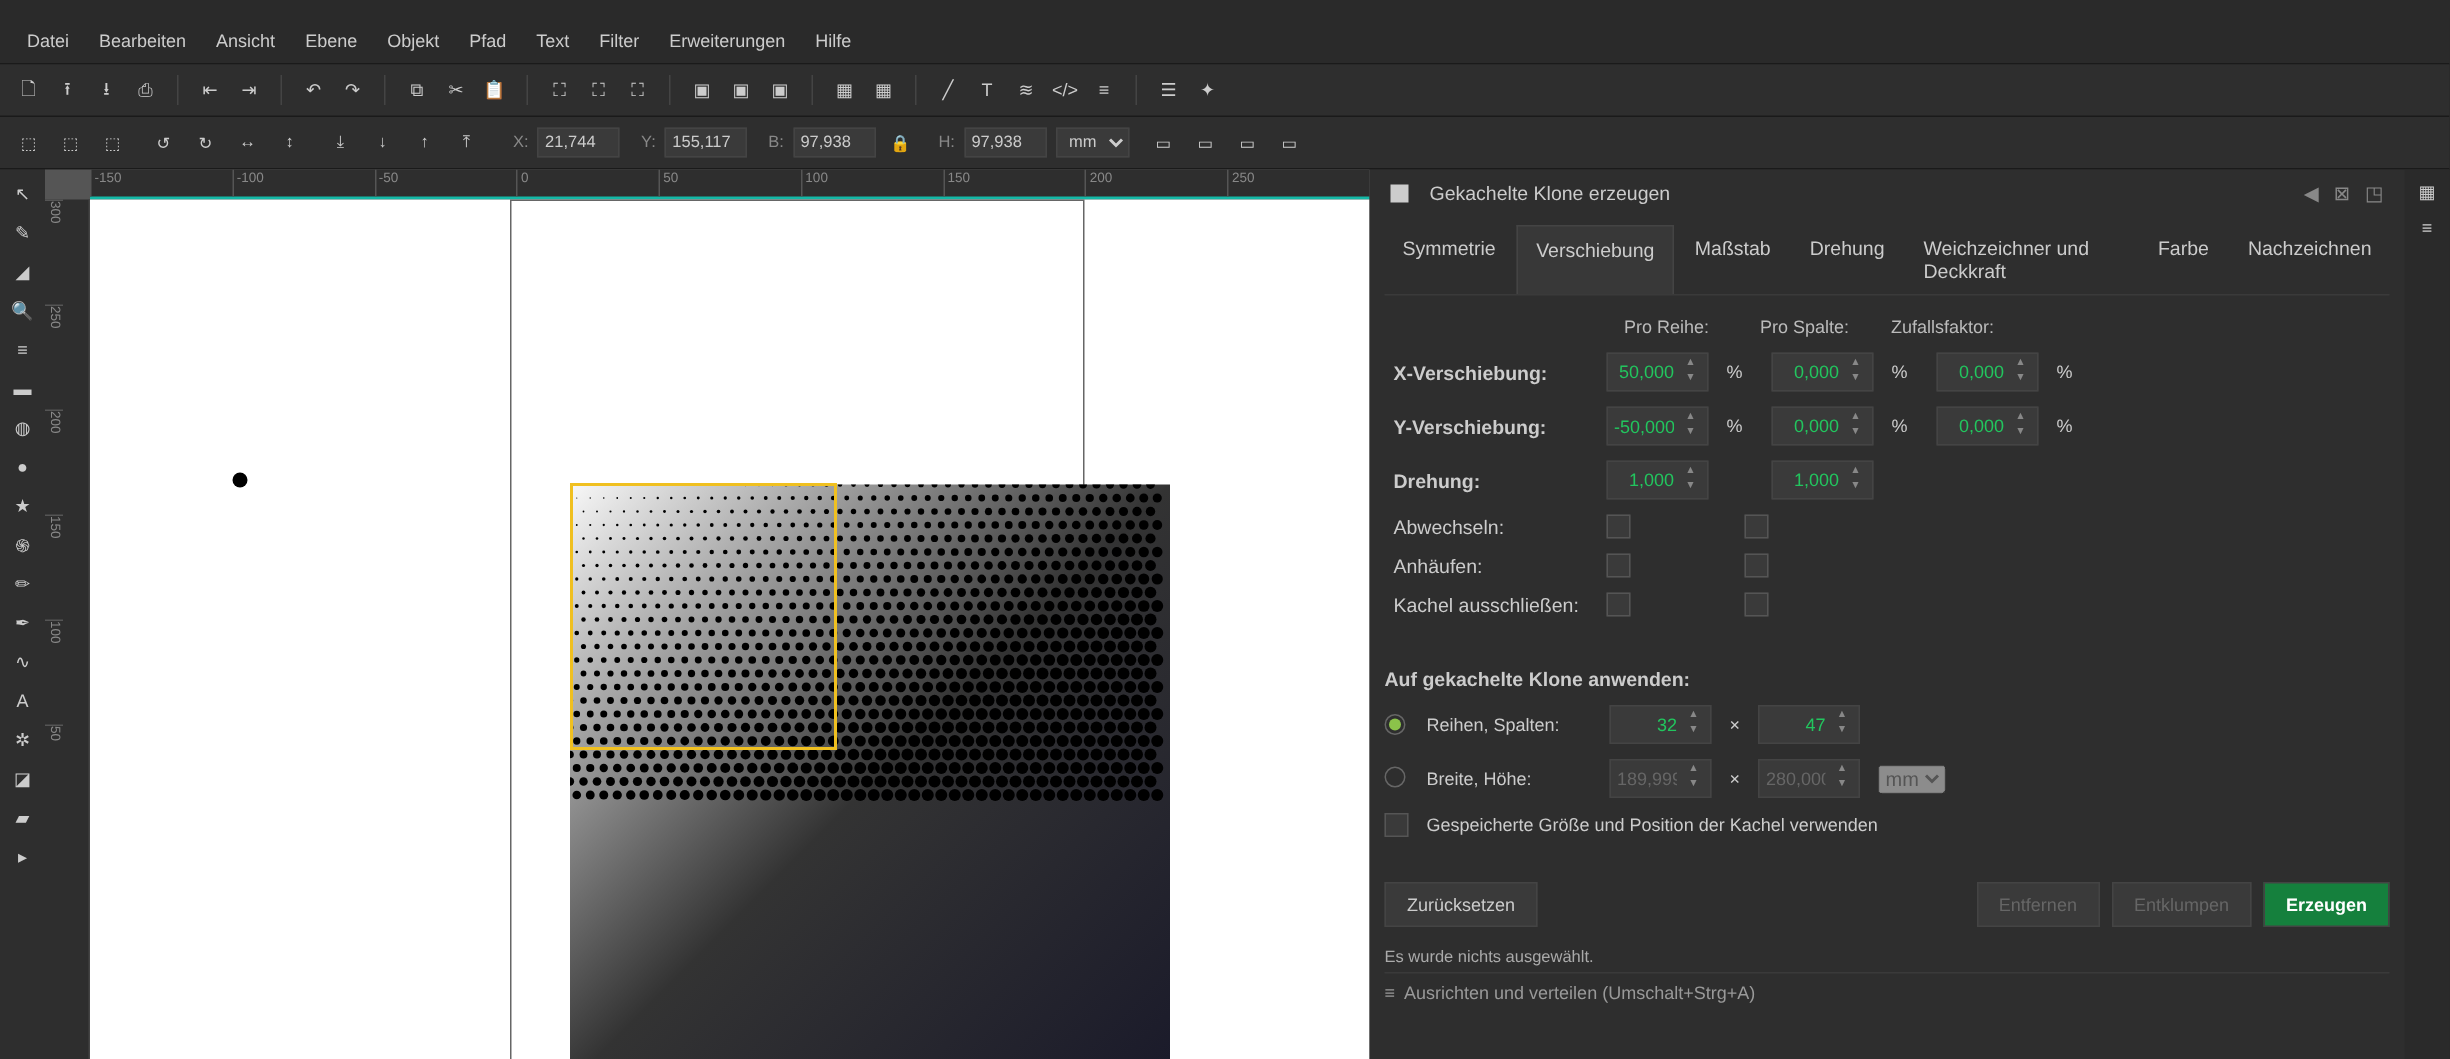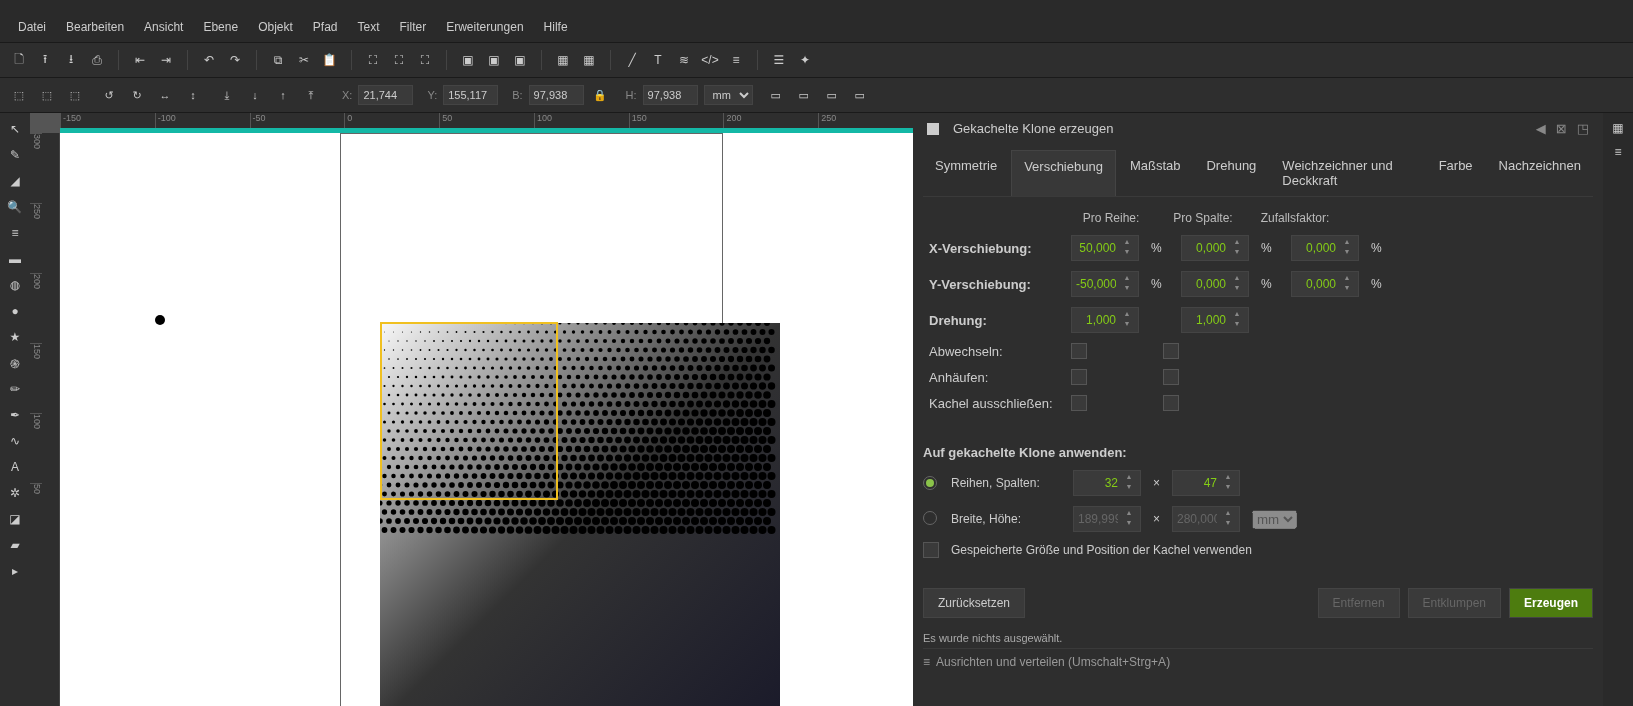--- a/index.html
+++ b/index.html
@@ -10,21 +10,21 @@
 .toolbar .sep { width: 1px; height: 20px; background: #444; margin: 0 6px; }
 .tbtn { width: 22px; height: 22px; display: flex; align-items: center; justify-content: center; color: #ccc; cursor: pointer; }
 .toolbar2 { display: flex; align-items: center; gap: 6px; padding: 6px 8px; background: #2e2e2e; border-bottom: 1px solid #1a1a1a; font-size: 11px; }
 .toolbar2 .lbl { color: #888; margin-left: 8px; }
 .toolbar2 input { width: 55px; background: #3a3a3a; border: 1px solid #444; color: #ccc; padding: 3px 4px; font-size: 11px; }
 .toolbar2 select { background: #3a3a3a; border: 1px solid #444; color: #ccc; padding: 2px 4px; font-size: 11px; }
 .main { display: flex; height: calc(100% - 90px); }
 .tooldock { width: 30px; background: #2e2e2e; display: flex; flex-direction: column; align-items: center; padding-top: 4px; gap: 2px; }
 .tooldock .tool { width: 24px; height: 24px; display: flex; align-items: center; justify-content: center; color: #ccc; cursor: pointer; }
 .canvas-wrap { flex: 1; background: #555; position: relative; overflow: hidden; }
-.ruler-h { position: absolute; top: 0; left: 30px; right: 0; height: 20px; background: #2e2e2e; border-bottom: 5px solid #14b8a6; color: #888; font-size: 9px; display: flex; }
+.ruler-h { position: absolute; top: 0; left: 30px; right: 0; height: 20px; background: #2e2e2e; border-bottom: 2px solid #14b8a6; color: #888; font-size: 9px; display: flex; }
 .ruler-h span { flex: 1; border-left: 1px solid #555; padding-left: 2px; }
 .ruler-v { position: absolute; top: 20px; left: 0; width: 30px; bottom: 0; background: #2e2e2e; border-right: 1px solid #444; color: #888; font-size: 9px; }
 .ruler-v span { display: block; height: 70px; border-top: 1px solid #555; padding-left: 2px; writing-mode: vertical-rl; }
 .canvas { position: absolute; top: 20px; left: 30px; right: 0; bottom: 0; background: #fff; }
 .page { position: absolute; top: 0; left: 280px; width: 383px; height: 100%; border: 1px solid #666; }
 .gradrect { position: absolute; top: 190px; left: 320px; width: 400px; height: 400px; background: linear-gradient(135deg, #f8f8f8 0%, #333 50%, #1a1a2a 100%); }
 .dotfield { position: absolute; top: 190px; left: 320px; width: 400px; height: 220px; }
 .dotfield svg { width: 100%; height: 100%; }
 .selbox { position: absolute; top: 189px; left: 320px; width: 178px; height: 178px; border: 2px solid #f0c020; }
 .smalldot { position: absolute; top: 182px; left: 95px; width: 10px; height: 10px; background: #000; border-radius: 50%; }
@@ -33,32 +33,32 @@
 .panel-title { display: flex; align-items: center; gap: 14px; padding: 8px 4px; font-size: 13px; }
 .panel-title .sq { display: inline-block; width: 12px; height: 12px; background: #ccc; }
 .tabs { display: flex; gap: 2px; margin-top: 6px; border-bottom: 1px solid #3a3a3a; }
 .tabs span { padding: 8px 12px; font-size: 13px; color: #ccc; cursor: pointer; }
 .tabs span.active { background: #383838; border: 1px solid #444; border-bottom: none; }
 .grid { padding: 14px 6px; }
 .gridrow { display: flex; align-items: center; gap: 12px; margin-bottom: 10px; }
 .gridrow .rowlbl { width: 130px; text-align: left; font-weight: bold; font-size: 13px; }
 .collbl { font-size: 12px; color: #bbb; }
 .numbox { display: flex; align-items: center; width: 68px; background: #3a3a3a; border: 1px solid #444; }
-.numbox input { width: 48px; background: transparent; border: none; color: #84cc16; padding: 5px 4px; font-size: 12px; text-align: right; }
+.numbox input { width: 48px; background: transparent; border: none; color: #22c55e; padding: 5px 4px; font-size: 12px; text-align: right; }
 .spin { display: flex; flex-direction: column; width: 14px; }
 .spin span { height: 10px; font-size: 7px; text-align: center; color: #888; cursor: pointer; }
 .unit { width: 18px; font-size: 12px; }
 .chk { width: 16px; height: 16px; background: #3a3a3a; border: 1px solid #555; }
 .section { padding: 10px 0; }
 .section h4 { font-size: 13px; font-weight: bold; margin-bottom: 10px; }
 .radio { width: 14px; height: 14px; border-radius: 50%; border: 1px solid #666; display: inline-flex; align-items: center; justify-content: center; }
 .radio.on::after { content: ""; width: 8px; height: 8px; border-radius: 50%; background: #8bc34a; }
 .btns { display: flex; gap: 8px; padding: 10px 0; }
 .btn { padding: 7px 14px; background: #3a3a3a; border: 1px solid #444; color: #ccc; cursor: pointer; font-size: 12px; }
-.btn.primary { font-weight: bold; background: #4d7c0f; color: #fff; }
+.btn.primary { font-weight: bold; background: #15803d; color: #fff; }
 .btn.disabled { color: #666; }
 .status { font-size: 11px; color: #aaa; padding: 4px 0; }
 .bottombar { padding: 6px 0; border-top: 1px solid #3a3a3a; font-size: 12px; display: flex; align-items: center; gap: 6px; color:#999; }
 .dockstrip { width: 30px; background: #2a2a2a; display:flex; flex-direction:column; align-items:center; gap:10px; padding-top:8px; }
 .panel-icons { margin-left: auto; display: flex; gap: 10px; color: #888; }
 </style>
 </head>
 <body>
 
 <div class="menubar">

